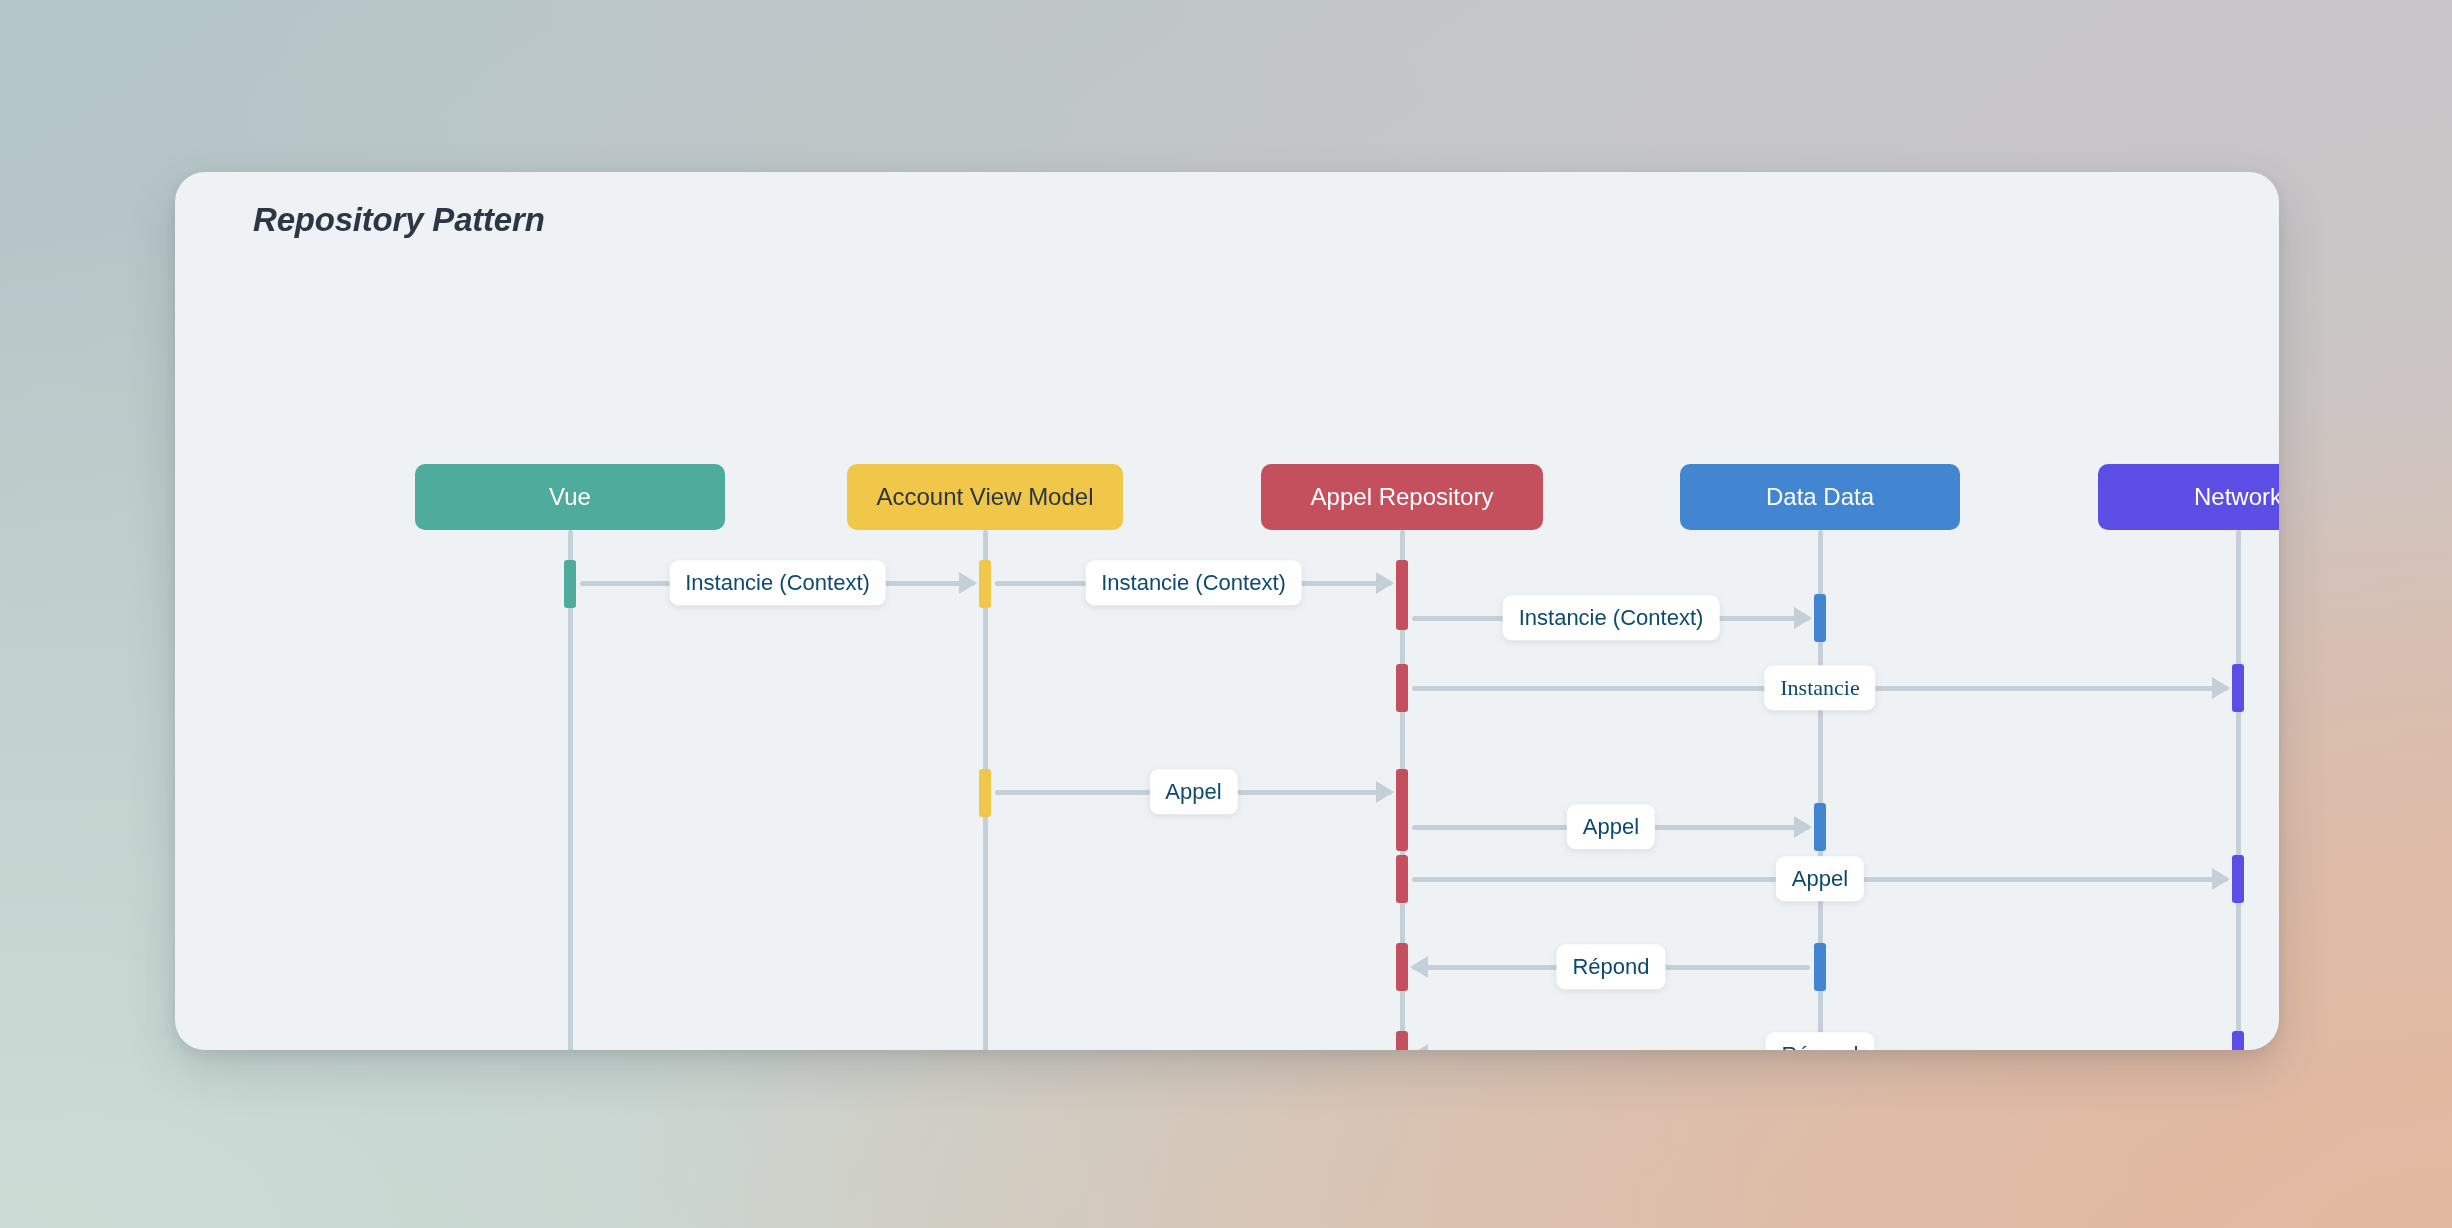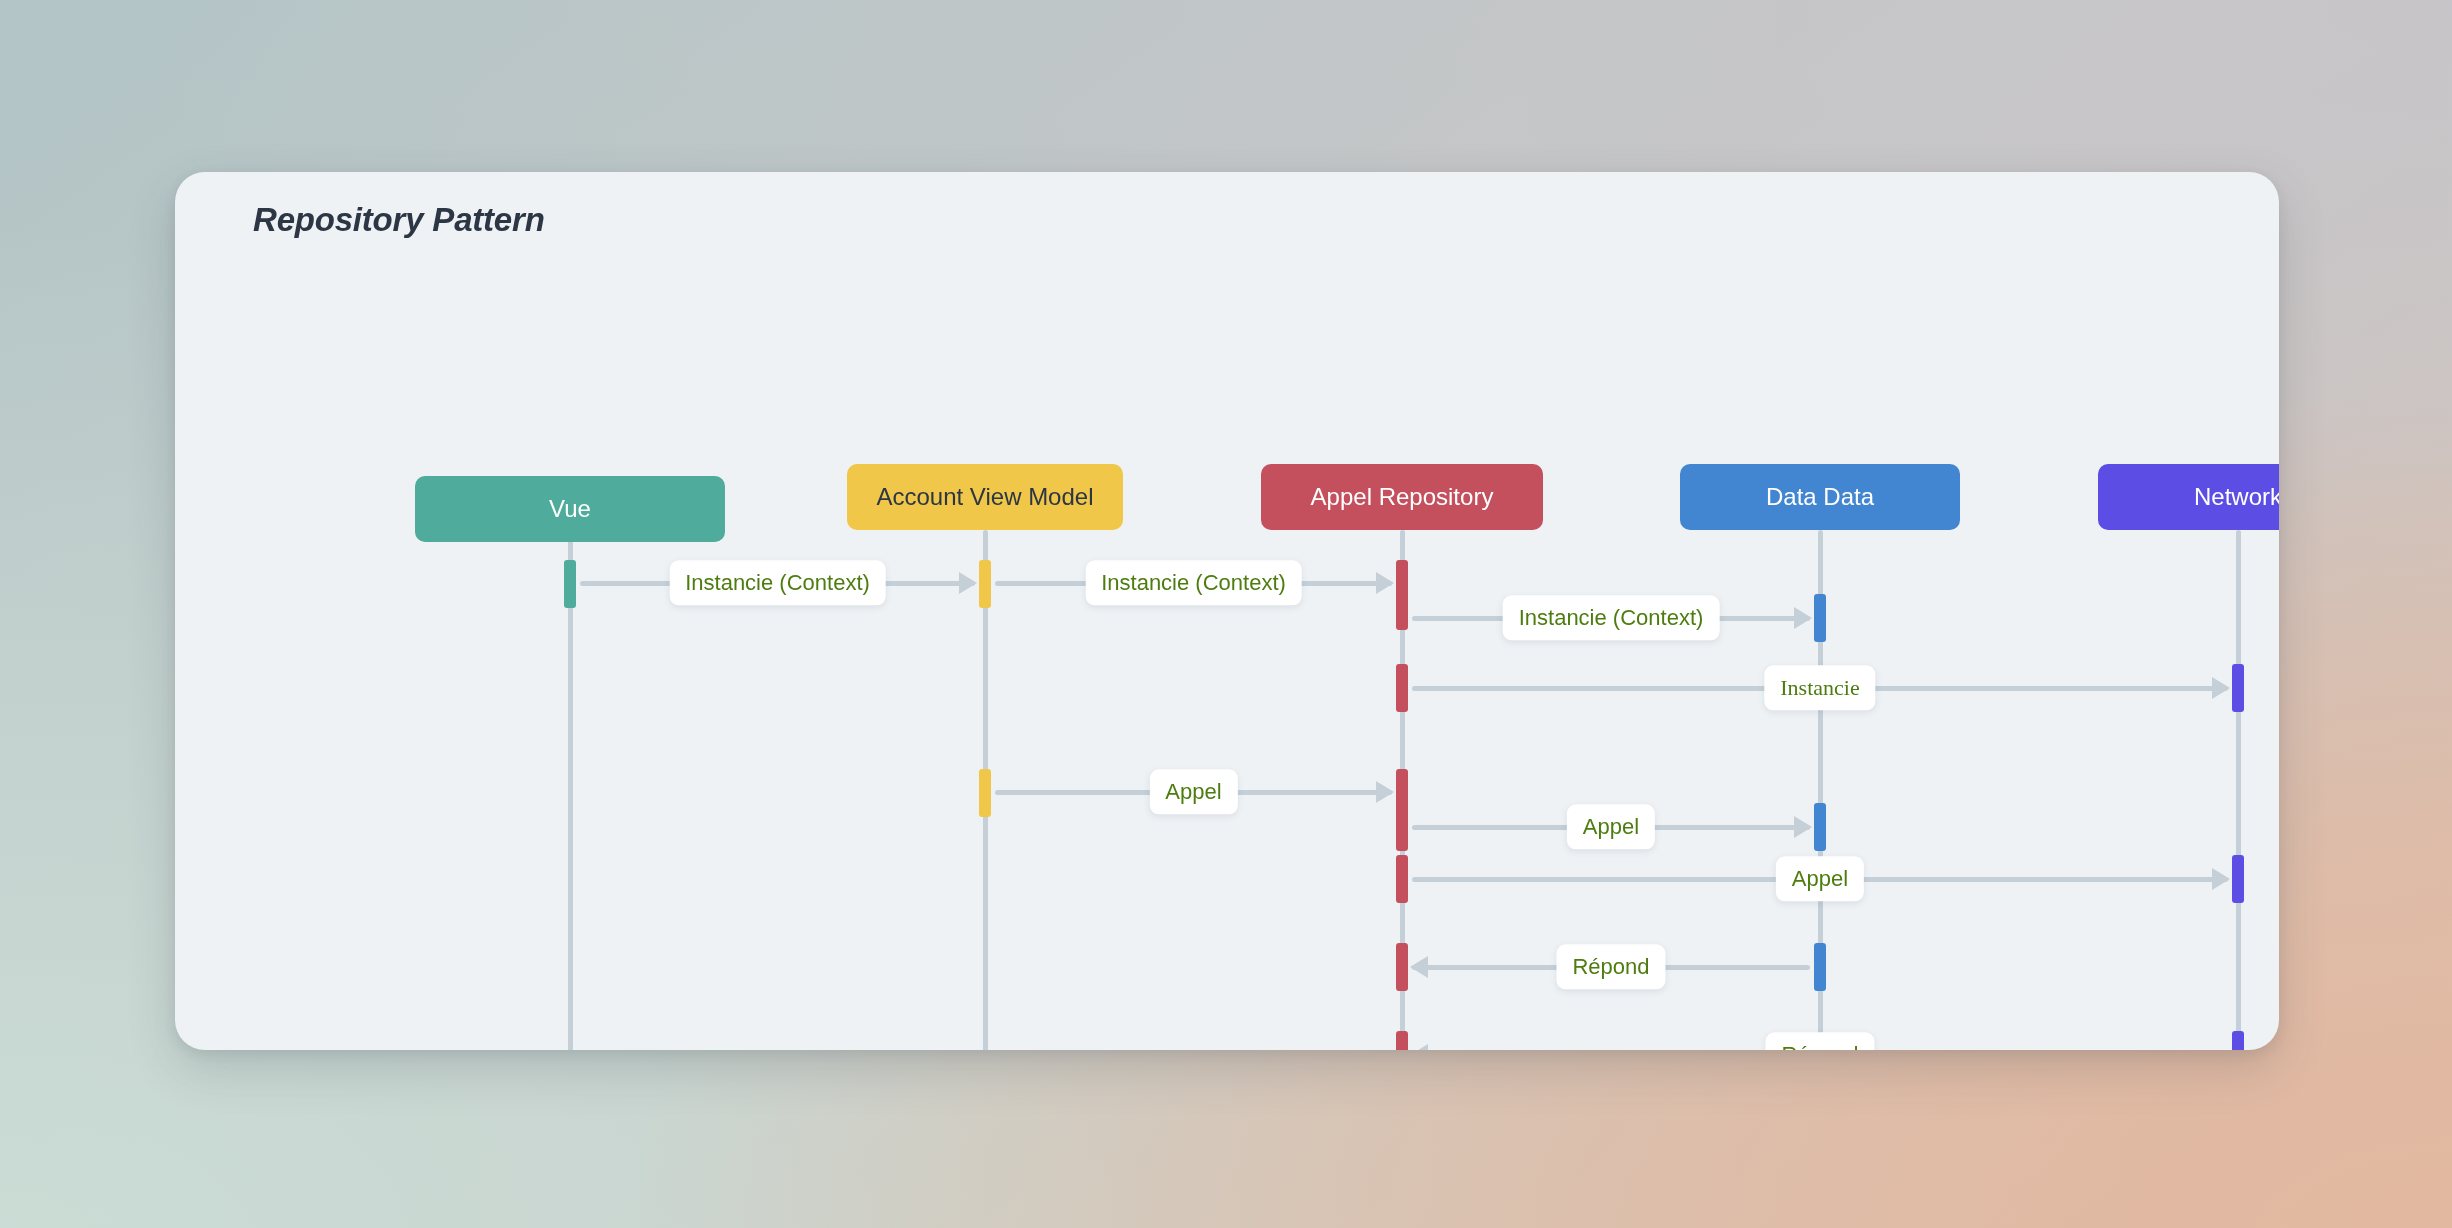--- a/index.html
+++ b/index.html
@@ -82,21 +82,21 @@
     border-bottom: 11px solid transparent;
   }
   .arrowhead.right { border-left: 18px solid #c4cfd8; }
   .arrowhead.left  { border-right: 18px solid #c4cfd8; }
   .msglabel {
     position: absolute;
     background: #ffffff;
     border-radius: 9px;
     padding: 10px 16px;
     font-size: 22px;
-    color: #4d7c0f;
+    color: #0c4a6e;
     white-space: nowrap;
     box-shadow: 0 2px 6px rgba(70,80,95,0.10);
     transform: translate(-50%, -50%);
     line-height: 1.15;
     text-align: center;
   }
 </style>
 </head>
 <body>
 
@@ -142,21 +142,21 @@
       <div class="activation" style="left: 1221px; top: 771px; height: 48px; background: rgb(196, 80, 94);"></div>
       <div class="activation" style="left: 1221px; top: 859px; height: 48px; background: rgb(196, 80, 94);"></div>
       <div class="activation" style="left: 1639px; top: 422px; height: 48px; background: rgb(66, 133, 208);"></div>
       <div class="activation" style="left: 1639px; top: 631px; height: 48px; background: rgb(66, 133, 208);"></div>
       <div class="activation" style="left: 1639px; top: 771px; height: 48px; background: rgb(66, 133, 208);"></div>
       <div class="activation" style="left: 2057px; top: 492px; height: 48px; background: rgb(92, 78, 229);"></div>
       <div class="activation" style="left: 2057px; top: 683px; height: 48px; background: rgb(92, 78, 229);"></div>
       <div class="activation" style="left: 2057px; top: 859px; height: 48px; background: rgb(92, 78, 229);"></div>
     </div>
   <div id="participants-layer">
-      <div class="participant" style="left: 240px; top: 304px; width: 310px; background: rgb(79, 171, 155); color: rgb(255, 255, 255);">
+      <div class="participant" style="left: 240px; top: 292px; width: 310px; background: rgb(79, 171, 155); color: rgb(255, 255, 255);">
         <span>Vue</span>
       </div>
       <div class="participant dark-label" style="left: 672px; top: 292px; width: 276px; background: rgb(240, 199, 72); color: rgb(44, 54, 68);">
         <span>Account View Model</span>
       </div>
       <div class="participant" style="left: 1086px; top: 292px; width: 282px; background: rgb(196, 80, 94); color: rgb(255, 255, 255);">
         <span>Appel Repository</span>
       </div>
       <div class="participant" style="left: 1505px; top: 292px; width: 280px; background: rgb(66, 133, 208); color: rgb(255, 255, 255);">
         <span>Data Data</span>

